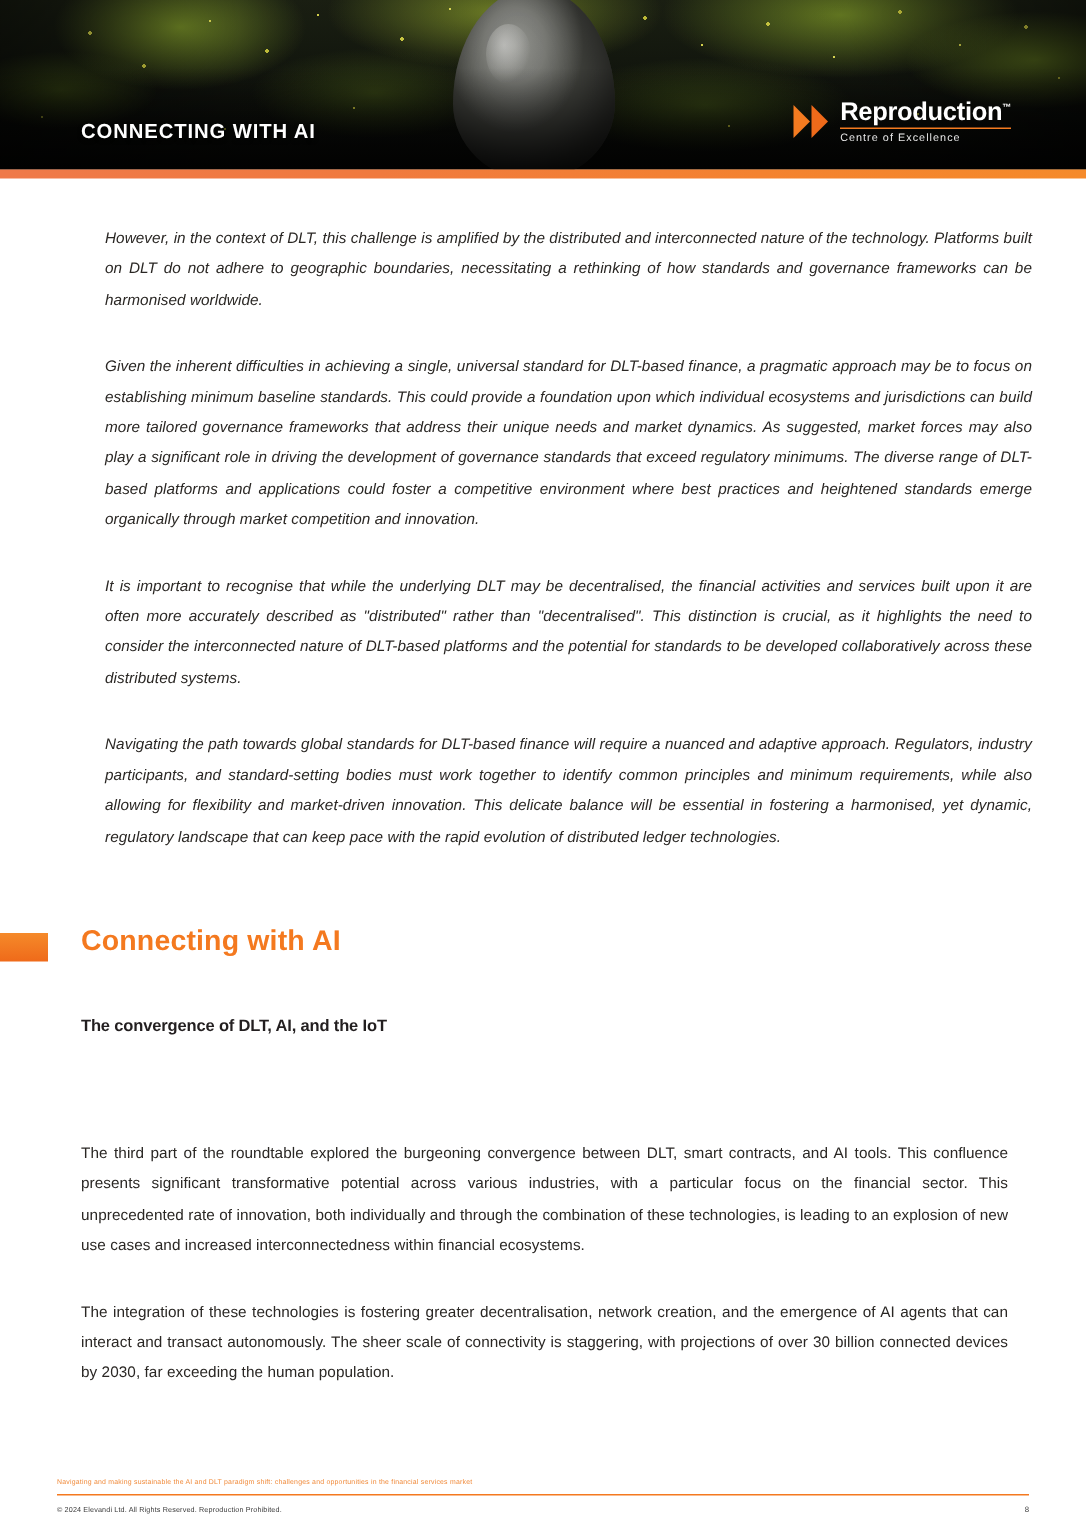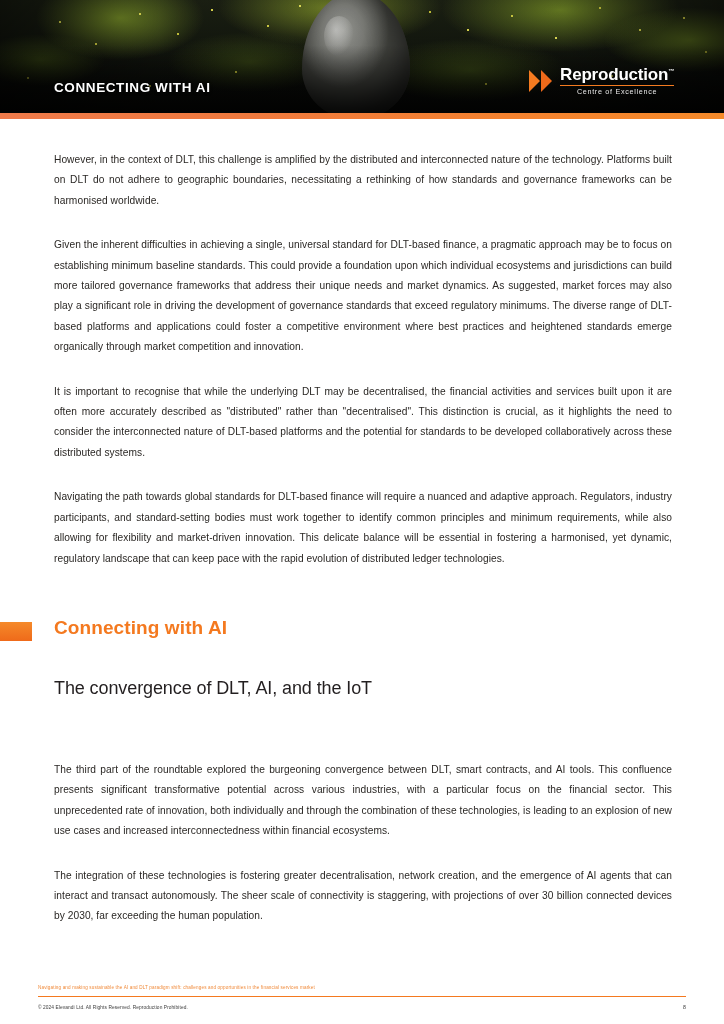--- a/index.html
+++ b/index.html
@@ -137,40 +137,41 @@
   }
   .logo-rule {
     height: 1px;
     background: #f47b20;
     margin: 2px 0 2px 0;
   }
   .logo-sub {
     font-size: 7.2px;
     letter-spacing: 0.7px;
     color: #e9e9e9;
-    text-align: center;
+    text-align: left;
     white-space: nowrap;
   }
 
   
   .header-bar {
     position: absolute;
     left: 0;
     top: 113px;
     width: 724px;
     height: 6px;
     background: linear-gradient(90deg, #ef7a4a 0%, #f07a3e 35%, #f4822f 70%, #f58a2a 100%);
   }
 
   
   .content {
     position: absolute;
-    left: 54px;
+    left: 70px;
     top: 150px;
     width: 618px;
+    font-style: italic;
   }
   p.body {
     margin: 0 0 24px 0;
     font-size: 10.2px;
     line-height: 20.4px;
     text-align: justify;
     color: #2a2724;
     letter-spacing: 0.05px;
   }
   p.body.last { margin-bottom: 0; }
@@ -197,22 +198,22 @@
     font-size: 19px;
     font-weight: bold;
     color: #f4791f;
     letter-spacing: 0.1px;
   }
 
   .sub-head {
     position: absolute;
     left: 54px;
     top: 678px;
-    font-size: 18px;
-    font-weight: normal;
+    font-size: 11px;
+    font-weight: bold;
     color: #231f20;
     letter-spacing: -0.1px;
   }
 
   .content-2 {
     position: absolute;
     left: 54px;
     top: 760px;
     width: 618px;
   }

